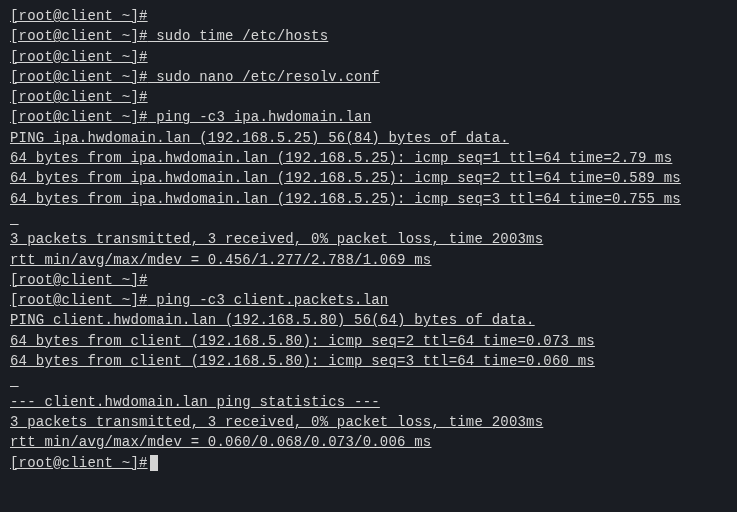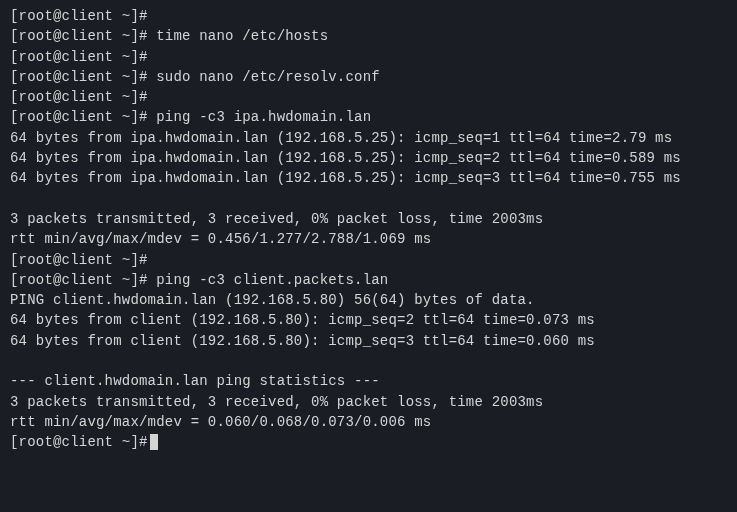--- a/index.html
+++ b/index.html
@@ -14,40 +14,42 @@
       font-size: 14px;
       line-height: 1.45;
       padding: 6px 10px;
       width: 737px;
       height: 512px;
       overflow: hidden;
       letter-spacing: 0.2px;
     }
     .line {
       white-space: pre;
+      text-decoration: underline;
     }
     .cursor {
       display: inline-block;
       width: 8px;
       height: 16px;
       background: #d4d4d4;
       vertical-align: text-bottom;
       margin-left: 2px;
     }
   </style>
 </head>
 <body>
 
 <div id="terminal">
     <div class="line"><span>[root@client ~]#</span><span></span></div>
-    <div class="line"><span>[root@client ~]#</span><span> time nano /etc/hosts</span></div>
+    <div class="line"><span>[root@client ~]#</span><span> sudo time /etc/hosts</span></div>
     <div class="line"><span>[root@client ~]#</span><span></span></div>
     <div class="line"><span>[root@client ~]#</span><span> sudo nano /etc/resolv.conf</span></div>
     <div class="line"><span>[root@client ~]#</span><span></span></div>
     <div class="line"><span>[root@client ~]#</span><span> ping -c3 ipa.hwdomain.lan</span></div>
+    <div class="line"><span>PING ipa.hwdomain.lan (192.168.5.25) 56(84) bytes of data.</span></div>
     <div class="line"><span>64 bytes from ipa.hwdomain.lan (192.168.5.25): icmp_seq=1 ttl=64 time=2.79 ms</span></div>
     <div class="line"><span>64 bytes from ipa.hwdomain.lan (192.168.5.25): icmp_seq=2 ttl=64 time=0.589 ms</span></div>
     <div class="line"><span>64 bytes from ipa.hwdomain.lan (192.168.5.25): icmp_seq=3 ttl=64 time=0.755 ms</span></div>
     <div class="line"><span>&nbsp;</span></div>
     <div class="line"><span>3 packets transmitted, 3 received, 0% packet loss, time 2003ms</span></div>
     <div class="line"><span>rtt min/avg/max/mdev = 0.456/1.277/2.788/1.069 ms</span></div>
     <div class="line"><span>[root@client ~]#</span><span></span></div>
     <div class="line"><span>[root@client ~]#</span><span> ping -c3 client.packets.lan</span></div>
     <div class="line"><span>PING client.hwdomain.lan (192.168.5.80) 56(64) bytes of data.</span></div>
     <div class="line"><span>64 bytes from client (192.168.5.80): icmp_seq=2 ttl=64 time=0.073 ms</span></div>

